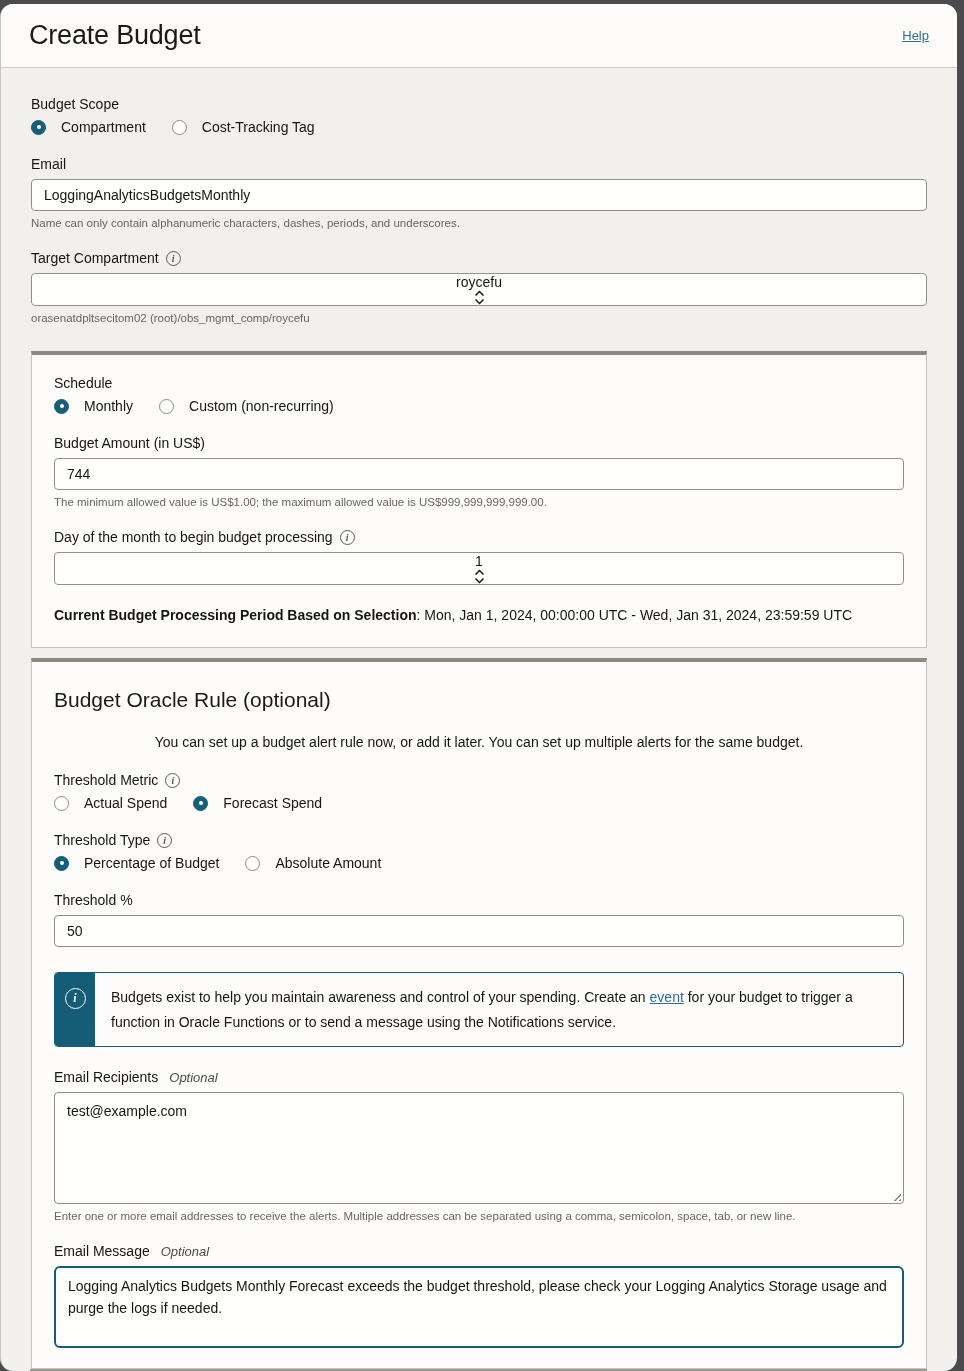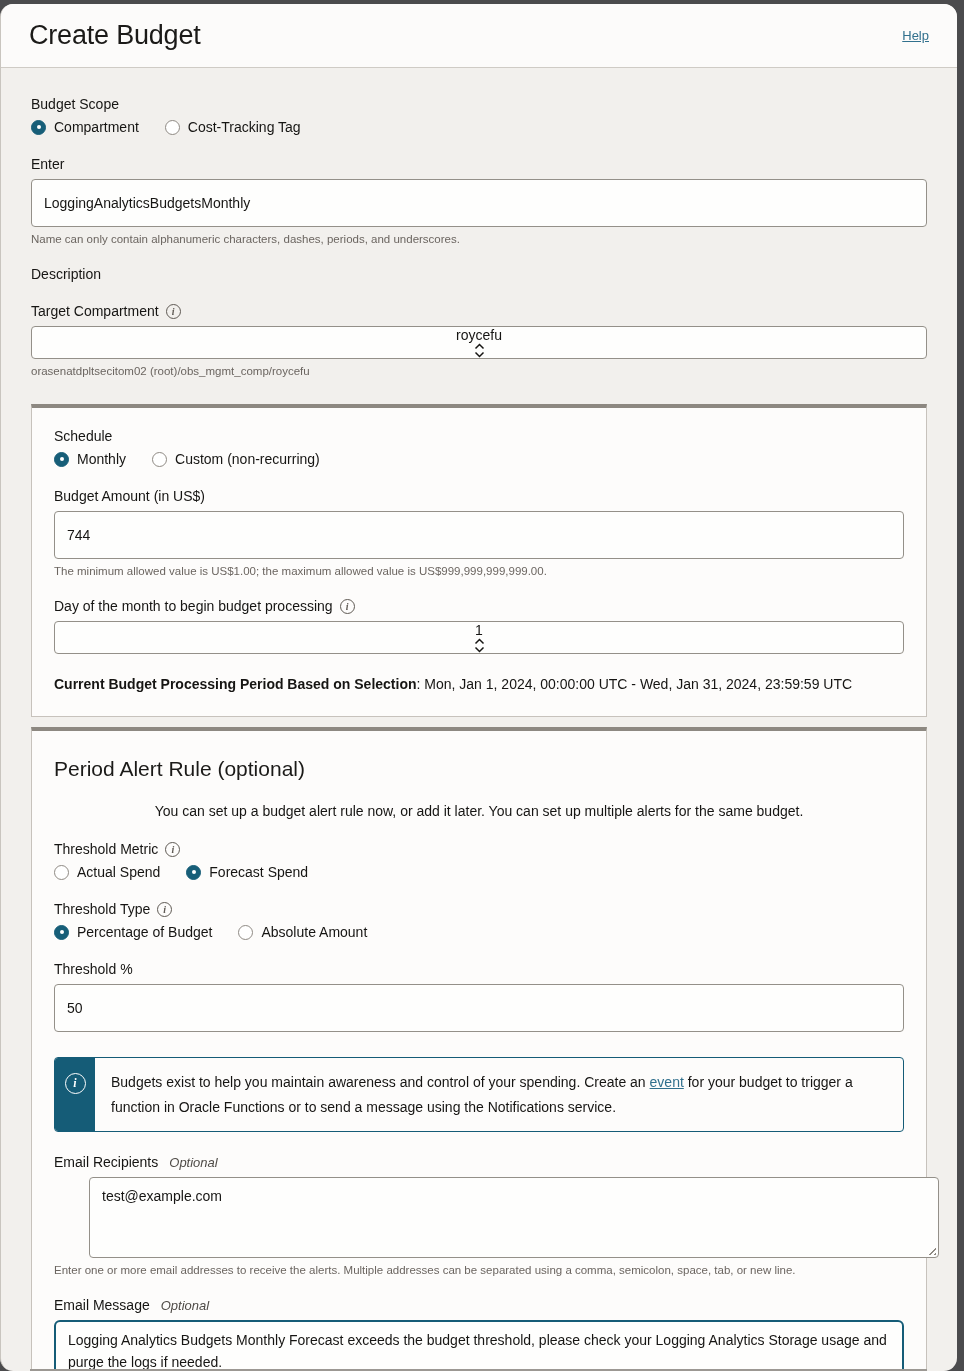--- a/index.html
+++ b/index.html
@@ -15,30 +15,30 @@
   .help { font-size:13px; }
 
   .content { padding:28px 30px 0 30px; }
 
   .field-label { font-size:14px; color:#161513; margin-bottom:7px; display:flex; align-items:center; gap:7px; }
   .optional { font-style:italic; color:#4f4b47; font-size:13px; margin-left:4px; }
   .hint { font-size:11.5px; color:#6b6560; margin-top:6px; }
   .block { margin-bottom:21px; }
 
   .radio-row { display:flex; gap:26px; align-items:center; margin-top:3px; }
-  .radio-item { display:inline-flex; align-items:center; gap:8px; cursor:pointer; font-size:14px; }
+  .radio-item { display:inline-flex; align-items:center; gap:15px; cursor:pointer; font-size:14px; }
   .radio { width:15px; height:15px; border-radius:50%; background:#fff; border:1px solid #8f8a84; position:relative; flex:0 0 auto; }
   .radio.checked { background:#175e78; border-color:#175e78; }
   .radio.checked::after { content:""; position:absolute; left:4.5px; top:4.5px; width:4px; height:4px; border-radius:50%; background:#fff; }
 
   .text-input, .select, .textarea {
     width:100%; background:#fefefd; border:1px solid #949089; border-radius:4px;
     font-size:14px; color:#161513; font-family:inherit;
   }
-  .text-input { height:48px; padding:0 12px; }
+  .text-input { height:32px; padding:0 12px; }
   .select { height:33px; display:flex; align-items:center; justify-content:space-between; padding:0 12px; cursor:pointer;flex-direction:column; }
   .chevrons { display:flex; flex-direction:column; gap:1px; }
 
   .info-icon { width:15px; height:15px; border:1px solid #5f5a54; border-radius:50%; color:#5f5a54;
                font:italic 700 10px "Liberation Serif","DejaVu Serif",serif;
                display:inline-flex; align-items:center; justify-content:center; cursor:pointer; }
 
   .card { margin:0 0 10px 0; background:#fdfcfb; border:1px solid #c7c2bc; border-top:4px solid #8d8881;
           padding:20px 22px; }
   .card.first { margin-top:27px; }
@@ -49,21 +49,21 @@
   .period b { font-weight:700; }
 
   .banner { display:flex; border:1px solid #155c77; border-radius:4px; background:#fdfcfb; margin:25px 0 22px 0; min-height:68px; overflow:hidden; }
   .banner-icon-box { width:40px; background:#155c77; display:flex; align-items:flex-start; justify-content:center; padding-top:15px; flex:0 0 auto; }
   .banner-info-icon { width:21px; height:21px; border:1.5px solid #fff; border-radius:50%; color:#fff;
                       font:italic 700 12px "Liberation Serif","DejaVu Serif",serif;
                       display:flex; align-items:center; justify-content:center; }
   .banner-text { padding:12px 18px 12px 16px; font-size:14px; line-height:1.75; }
 
   .textarea { position:relative; padding:8px 12px; line-height:1.5; }
-  .textarea.recipients { height:81px;margin-left:35px; }
+  .textarea.recipients { height:112px; }
   .textarea.message { height:82px; border:2px solid #155c77; border-radius:6px; line-height:1.55; }
   .resize-handle { position:absolute; right:2px; bottom:2px; width:10px; height:10px;
                    clip-path:polygon(100% 0,100% 100%,0 100%);
                    background:repeating-linear-gradient(135deg,transparent 0 2px,#8d8881 2px 3.5px); }
 
   .bottom-cut { position:absolute; left:29px; right:30px; bottom:0; height:2px; background:#9c9893; }
 </style>
 </head>
 <body>
 
@@ -85,27 +85,26 @@
             <span>Compartment</span>
           </label>
           <label class="radio-item">
             <span class="radio"></span>
             <span>Cost-Tracking Tag</span>
           </label>
         </div>
       </div>
 
       <div class="block">
-        <div class="field-label">Enter</div>
+        <div class="field-label">Email</div>
         <input class="text-input" type="text" value="LoggingAnalyticsBudgetsMonthly" style="">
         <div class="hint">Name can only contain alphanumeric characters, dashes, periods, and underscores.</div>
       </div>
 
       <div class="block">
-        <div class="field-label">Description</div>
       </div>
 
       <div class="block">
         <div class="field-label">
           <span>Target Compartment</span>
           <span class="info-icon">i</span>
         </div>
         <div class="select">
           <span>roycefu</span>
           <span class="chevrons">
@@ -158,21 +157,21 @@
             </span>
           </div>
         </div>
 
         <div class="period">
           <b>Current Budget Processing Period Based on Selection</b><span>: Mon, Jan 1, 2024, 00:00:00 UTC - Wed, Jan 31, 2024, 23:59:59 UTC</span>
         </div>
       </div>
 
       <div class="card">
-        <div class="card-title">Period Alert Rule (optional)</div>
+        <div class="card-title">Budget Oracle Rule (optional)</div>
         <div class="intro">You can set up a budget alert rule now, or add it later. You can set up multiple alerts for the same budget.</div>
 
         <div class="block">
           <div class="field-label">
             <span>Threshold Metric</span>
             <span class="info-icon">i</span>
           </div>
           <div class="radio-row">
             <label class="radio-item">
               <span class="radio"></span>

